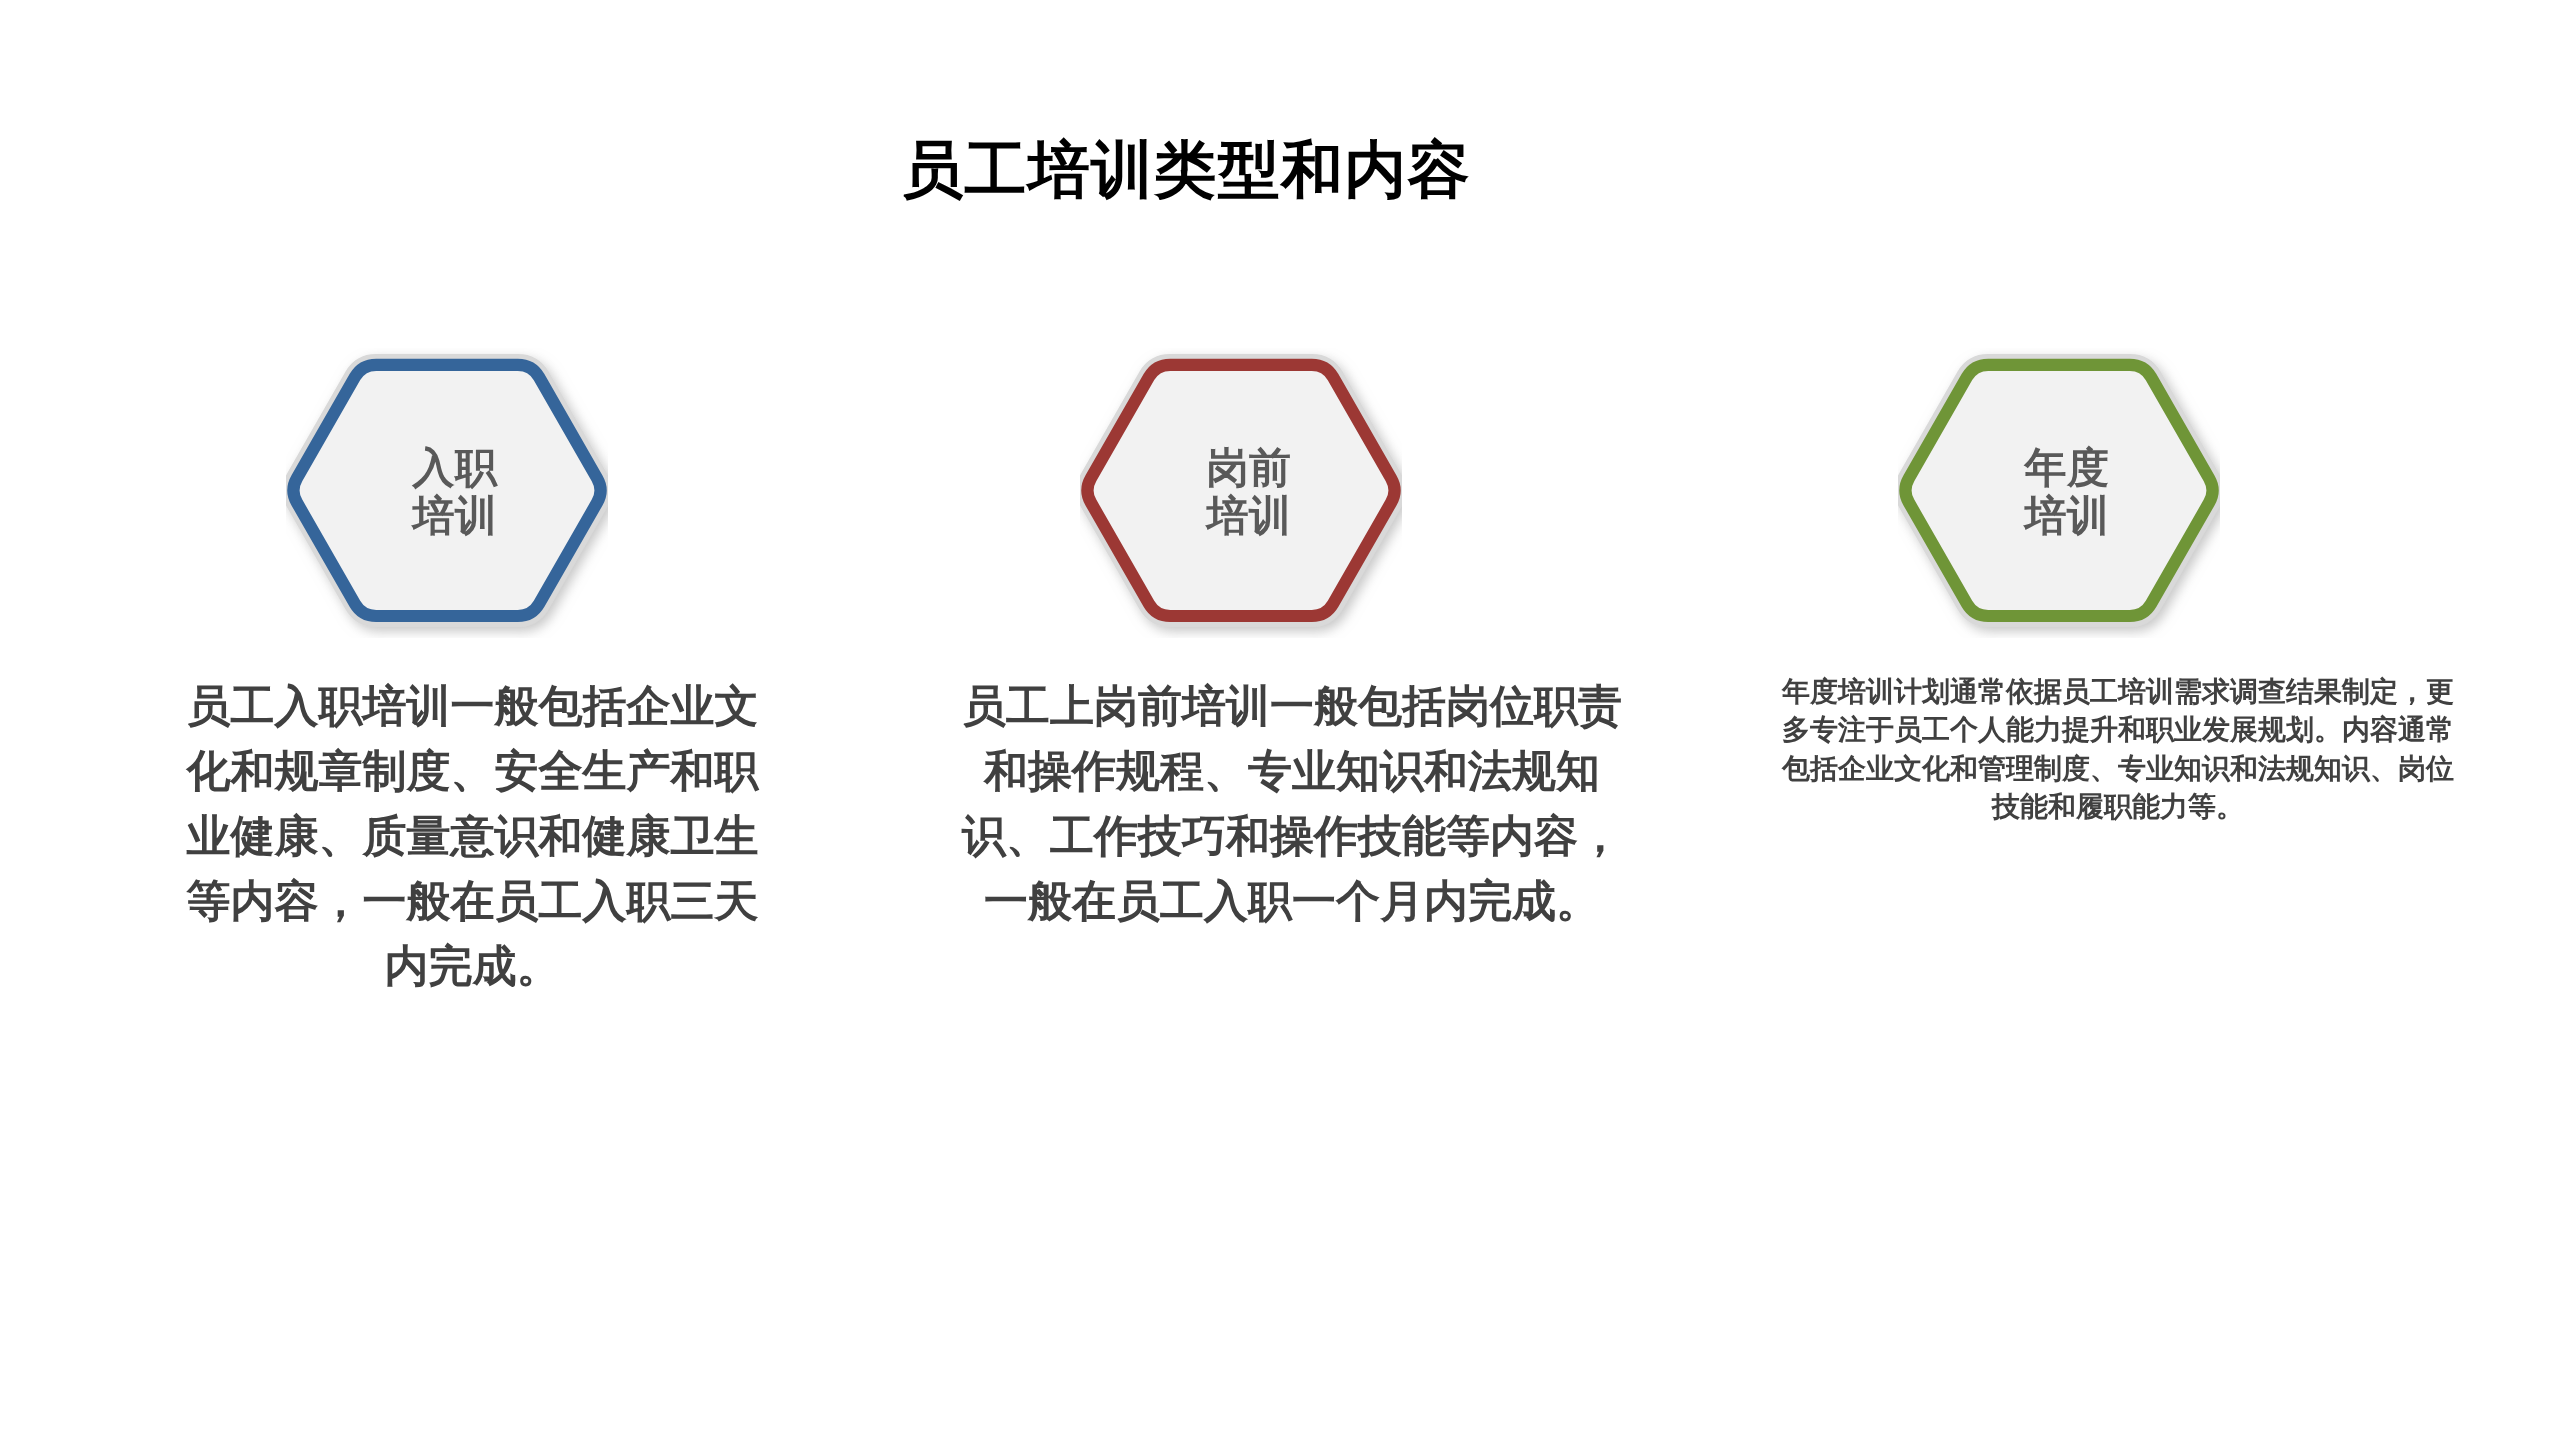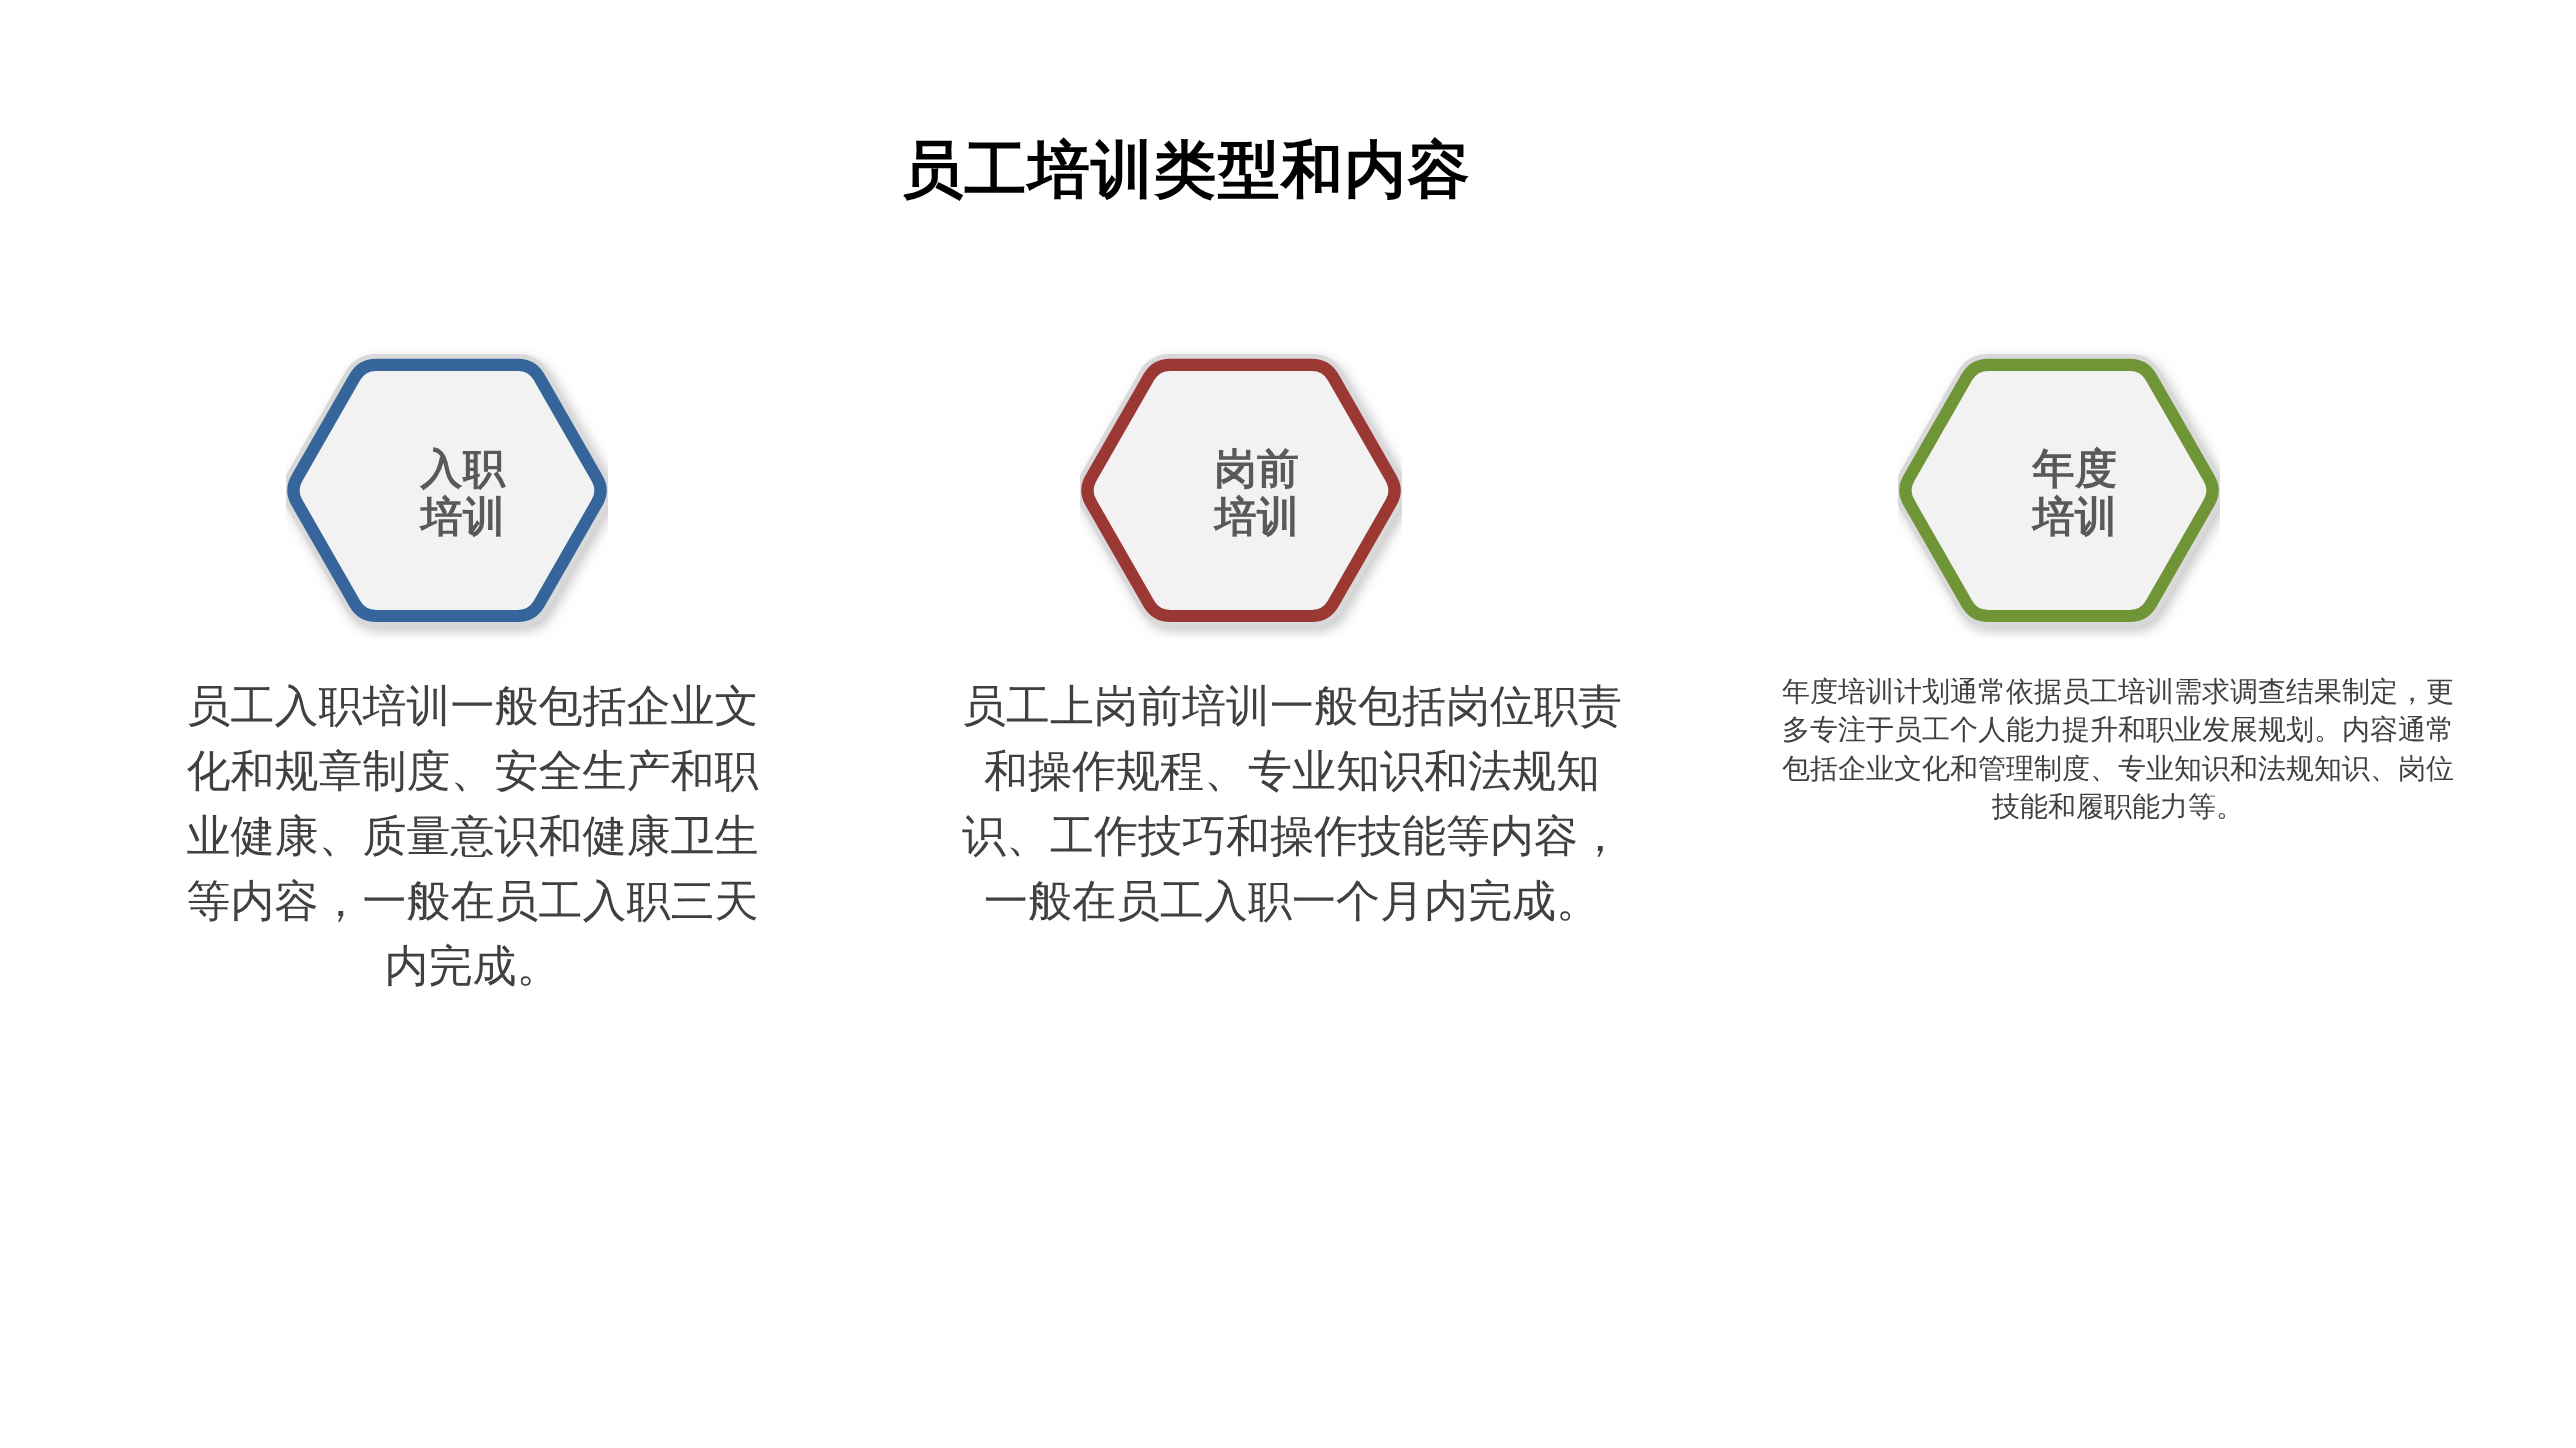--- a/index.html
+++ b/index.html
@@ -60,44 +60,45 @@
   .hex-svg {
     position: absolute;
     left: 0;
     top: 0;
     width: 322px;
     height: 290px;
     display: block;
   }
   .hex-label {
     position: absolute;
-    left: 16px;
+    left: 8px;
     top: 0;
     width: 322px;
     height: 290px;
     display: flex;
     flex-direction: column;
     align-items: center;
     justify-content: center;
     font-size: 42px;
     font-weight: bold;
     color: #595959;
     line-height: 1.14;
     letter-spacing: 0.6px;
     text-align: center;
     pointer-events: none;
+    font-family: Liberation Serif, serif;
   }
   .hex-label span { display: block; }
 
   
   .body-text {
     position: absolute;
     color: #404040;
     text-align: center;
-    font-weight: normal;
+    font-weight: bold;
   }
   .col-1 .body-text {
     left: 61px;
     top: 673px;
     width: 579px;
     font-size: 44px;
     line-height: 1.48;
     letter-spacing: 0px;
   }
   .col-2 .body-text {

